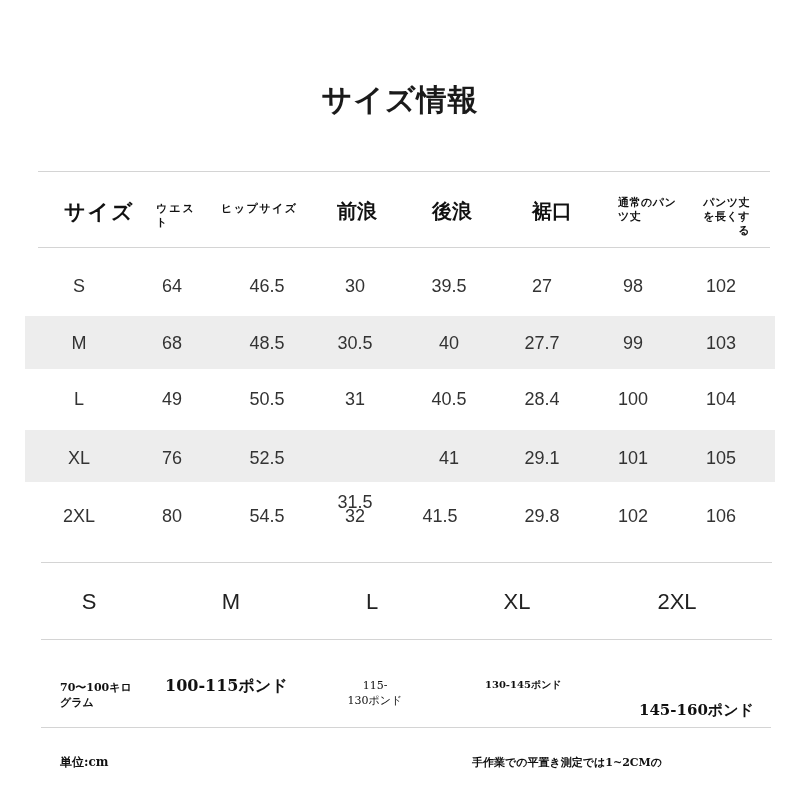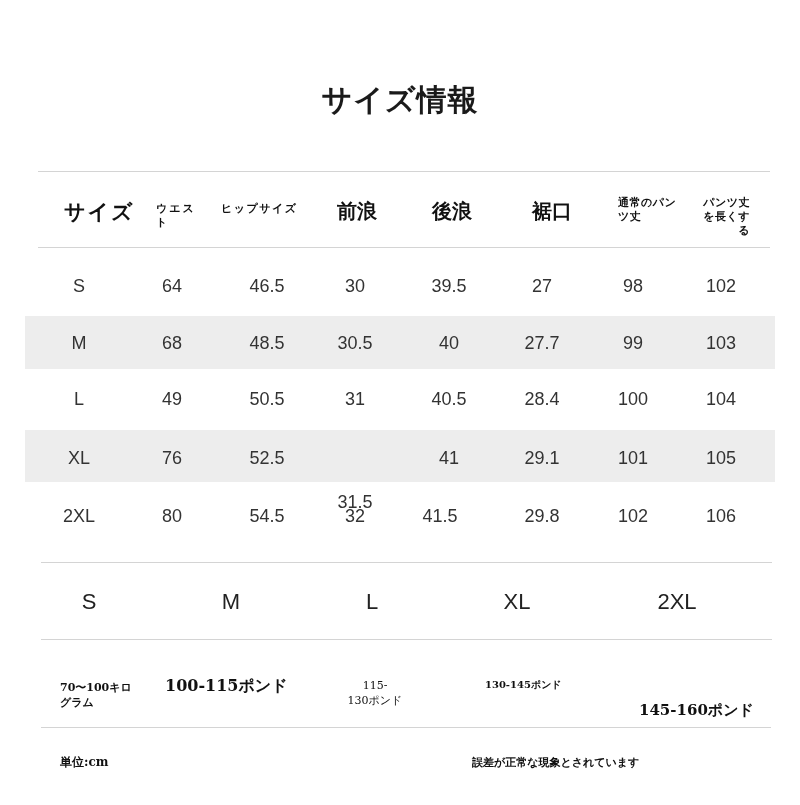--- a/index.html
+++ b/index.html
@@ -118,14 +118,14 @@
     <div>115-</div>
     <div>130ポンド</div>
   </div>
   <div class="abs serif wt" style="left:485px; top:678px; font-size:10px;">130-145ポンド</div>
   <div class="abs serif wt" style="left:639px; top:677px; font-size:15px;margin-top:24px;">145-160ポンド</div>
 </div>
 <div class="abs hline" style="top:727px; left:41px; width:730px;"></div>
 
 <div class="abs serif note" style="left:60px; top:754px; font-weight:bold;">単位:cm</div>
 <div class="abs serif note" style="left:472px; top:755px; font-size:11px; line-height:15px; font-weight:bold;">
-  <div>誤差が正常な現象とされています</div>
+  <div>手作業での平置き測定では1~2CMの</div>
 </div>
 
 </body></html>

